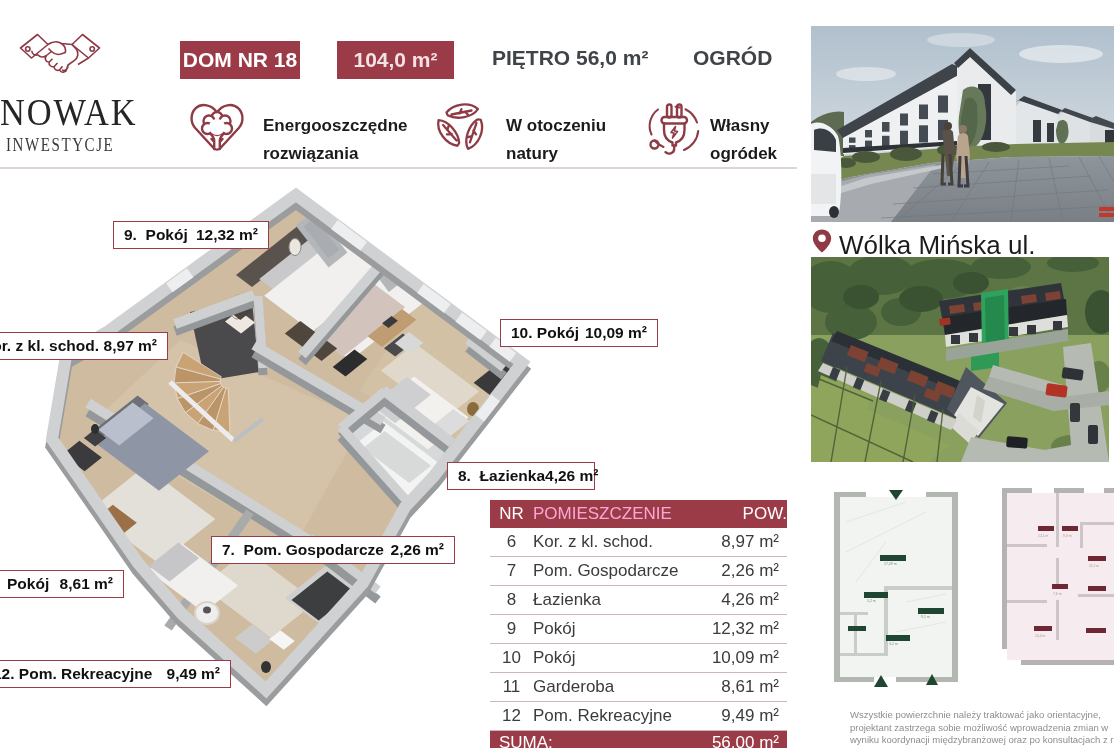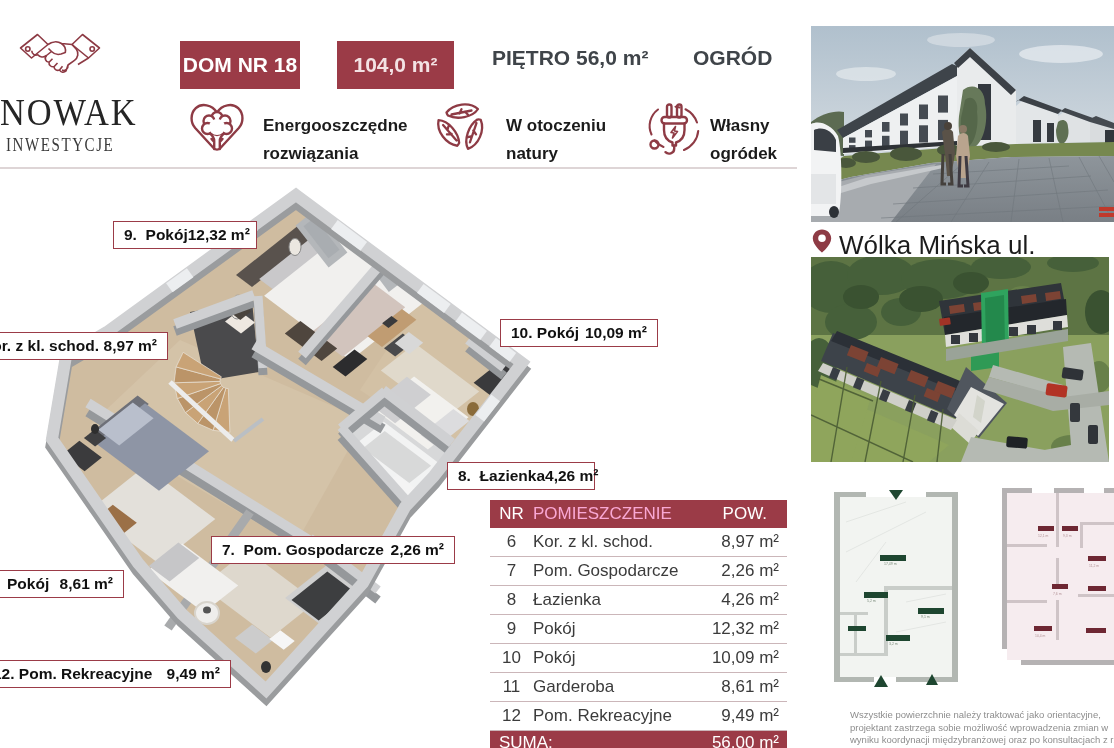--- a/index.html
+++ b/index.html
@@ -1,16 +1,16 @@
 <!DOCTYPE html>
 <html><head><meta charset="utf-8"><style>
 * {margin:0;padding:0;box-sizing:border-box}
 body {width:1114px;height:748px;position:relative;overflow:hidden;background:#fff;font-family:"Liberation Sans",sans-serif}
 .abs {position:absolute}
-.redbox {position:absolute;top:41px;height:48px;background:#9b3b47;color:#fff;font-size:21px;font-weight:bold;display:flex;align-items:center;justify-content:center}
+.redbox {position:absolute;top:41px;height:38px;background:#9b3b47;color:#fff;font-size:21px;font-weight:bold;display:flex;align-items:center;justify-content:center}
 .htxt {position:absolute;top:46px;font-size:21px;font-weight:bold;color:#3f4449}
 .itxt {position:absolute;font-size:17px;font-weight:bold;color:#1b1b1b;line-height:28px}
 .plab {position:absolute;height:28px;background:#fff;border:1px solid #9b3b47;display:flex;align-items:center;justify-content:space-between;padding:0 10px;font-size:15.5px;font-weight:bold;color:#111;white-space:nowrap}
 #tbl {position:absolute;left:490px;top:500px;width:297px;font-size:17px;font-weight:normal;color:#3b3b3b}
 #tbl .thead {height:28px;background:#9b3b47;color:#fff;display:flex;align-items:center}
 .trow {height:29px;display:flex;align-items:center;border-bottom:1px solid #cbb6b9}
 .trow:last-child {border-bottom:none}
 .c1 {width:43px;text-align:center}
 .c2 {flex:1;padding-left:0px}
 .c3 {width:90px;text-align:right;padding-right:8px}
@@ -167,21 +167,21 @@
 <path d="M296.0,195.0 L522.0,363.0 L434.0,476.0 L405.0,507.0 L363.0,583.0 L266.0,690.0 L182.0,614.0 L138.0,563.0 L52.0,439.0 L66.0,356.0 L107.0,332.0 Z" fill="none" stroke="#d0d1d3" stroke-width="12" stroke-linejoin="miter"></path>
 <path d="M331.1,229.0 L360.5,250.8 L367.1,242.0 L337.7,220.1 Z" fill="#eceef0"></path>
 <path d="M417.0,292.8 L444.1,313.0 L450.7,304.1 L423.6,284.0 Z" fill="#eceef0"></path>
 <path d="M455.4,321.4 L480.3,339.9 L486.9,331.0 L462.0,312.5 Z" fill="#eceef0"></path>
 <path d="M489.3,346.6 L509.7,361.7 L516.2,352.9 L495.9,337.7 Z" fill="#eceef0"></path>
 <path d="M251.2,221.7 L228.5,238.1 L235.0,247.0 L257.6,230.6 Z" fill="#eceef0"></path>
 <path d="M186.9,268.3 L166.1,283.3 L172.6,292.2 L193.4,277.2 Z" fill="#eceef0"></path>
 <path d="M491.3,394.5 L475.4,414.9 L484.1,421.6 L499.9,401.3 Z" fill="#eceef0"></path>
 </svg>
 
-<div class="plab" style="left:113px;top:221px;width:144px">
+<div class="plab" style="left:113px;top:221px;width:156px">
     <span>9.&nbsp;&nbsp;Pokój</span>
     <span>12,32 m²</span>
   </div>
 <div class="plab" style="left:-30px;top:332px;width:198px">
     <span>Kor. z kl. schod.</span>
     <span>8,97 m²</span>
   </div>
 <div class="plab" style="left:500px;top:319px;width:158px">
     <span>10.&nbsp;Pokój</span>
     <span>10,09 m²</span>
@@ -200,21 +200,21 @@
   </div>
 <div class="plab" style="left:-18px;top:660px;width:249px">
     <span>12.&nbsp;Pom.&nbsp;Rekreacyjne</span>
     <span>9,49 m²</span>
   </div>
 
 <div id="tbl">
 <div class="thead">
       <div class="c1" style="color:#fff">NR</div>
       <div class="c2" style="color:#f9a8d4">POMIESZCZENIE</div>
-      <div class="c3" style="color:#fff;padding-right:20px">POW.</div>
+      <div class="c3" style="color:#fff;padding-right:0">POW.</div>
     </div>
 <div class="trow">
       <div class="c1">6</div>
       <div class="c2">Kor. z kl. schod.</div>
       <div class="c3">8,97 m²</div>
     </div>
     <div class="trow">
       <div class="c1">7</div>
       <div class="c2">Pom. Gospodarcze</div>
       <div class="c3">2,26 m²</div>

